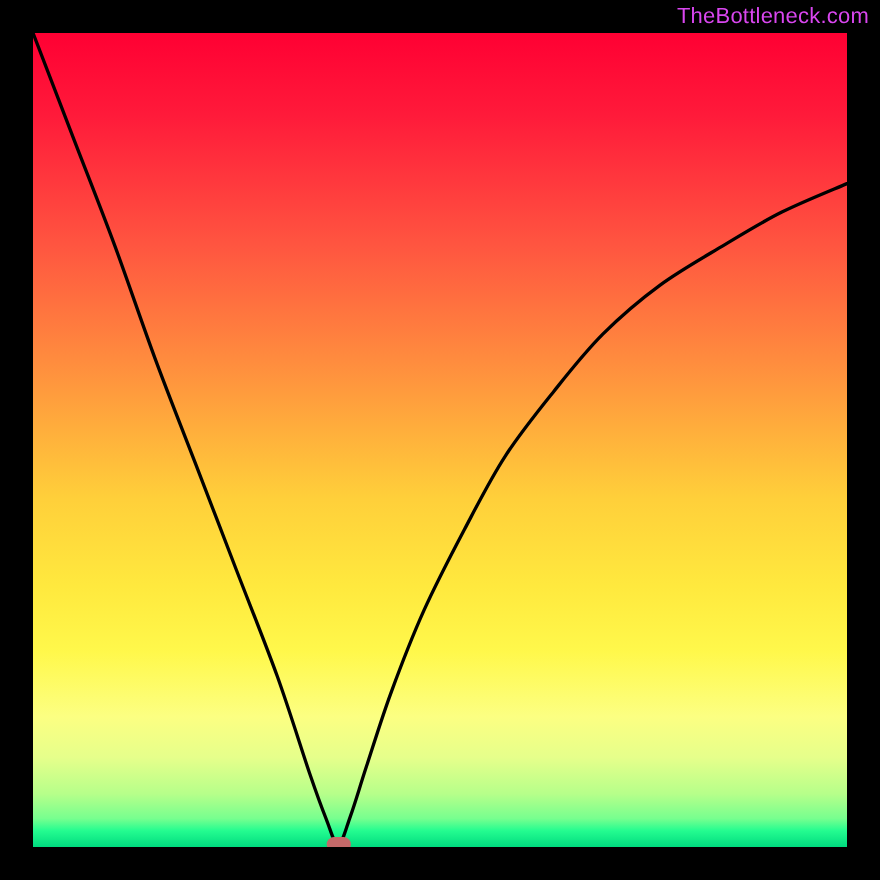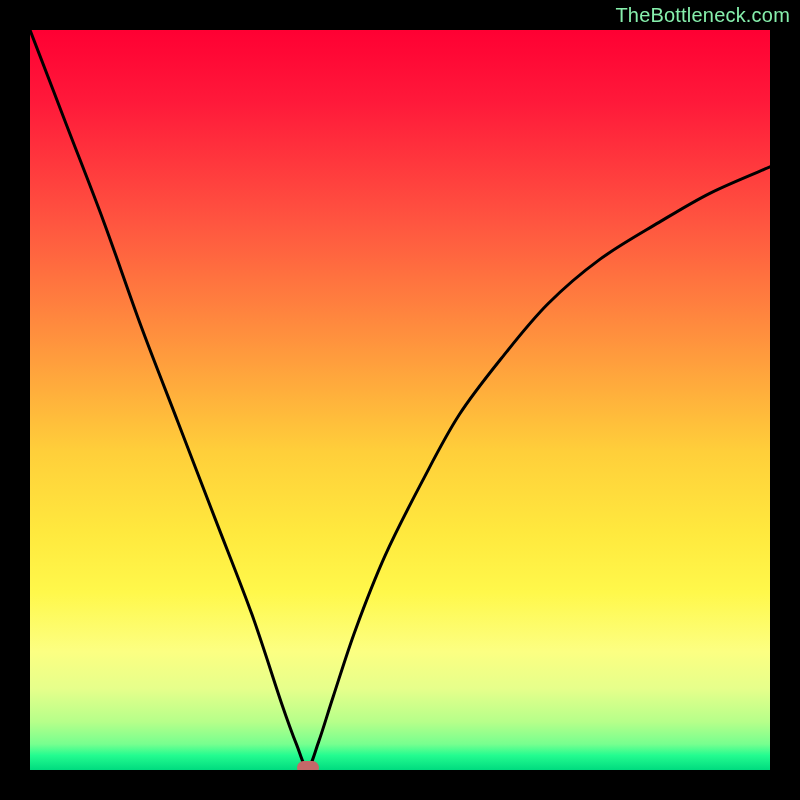--- a/index.html
+++ b/index.html
@@ -14,21 +14,21 @@
   .frame {
     position: relative;
     width: 800px;
     height: 800px;
     background: #000;
   }
   .watermark {
     position: absolute;
     top: 4px;
     right: 10px;
-    color: #86efac;
+    color: #d946ef;
     font-size: 20px;
     font-weight: 500;
     letter-spacing: 0.2px;
     z-index: 20;
   }
   .plot-area {
     position: absolute;
     left: 30px;
     top: 30px;
     width: 740px;

